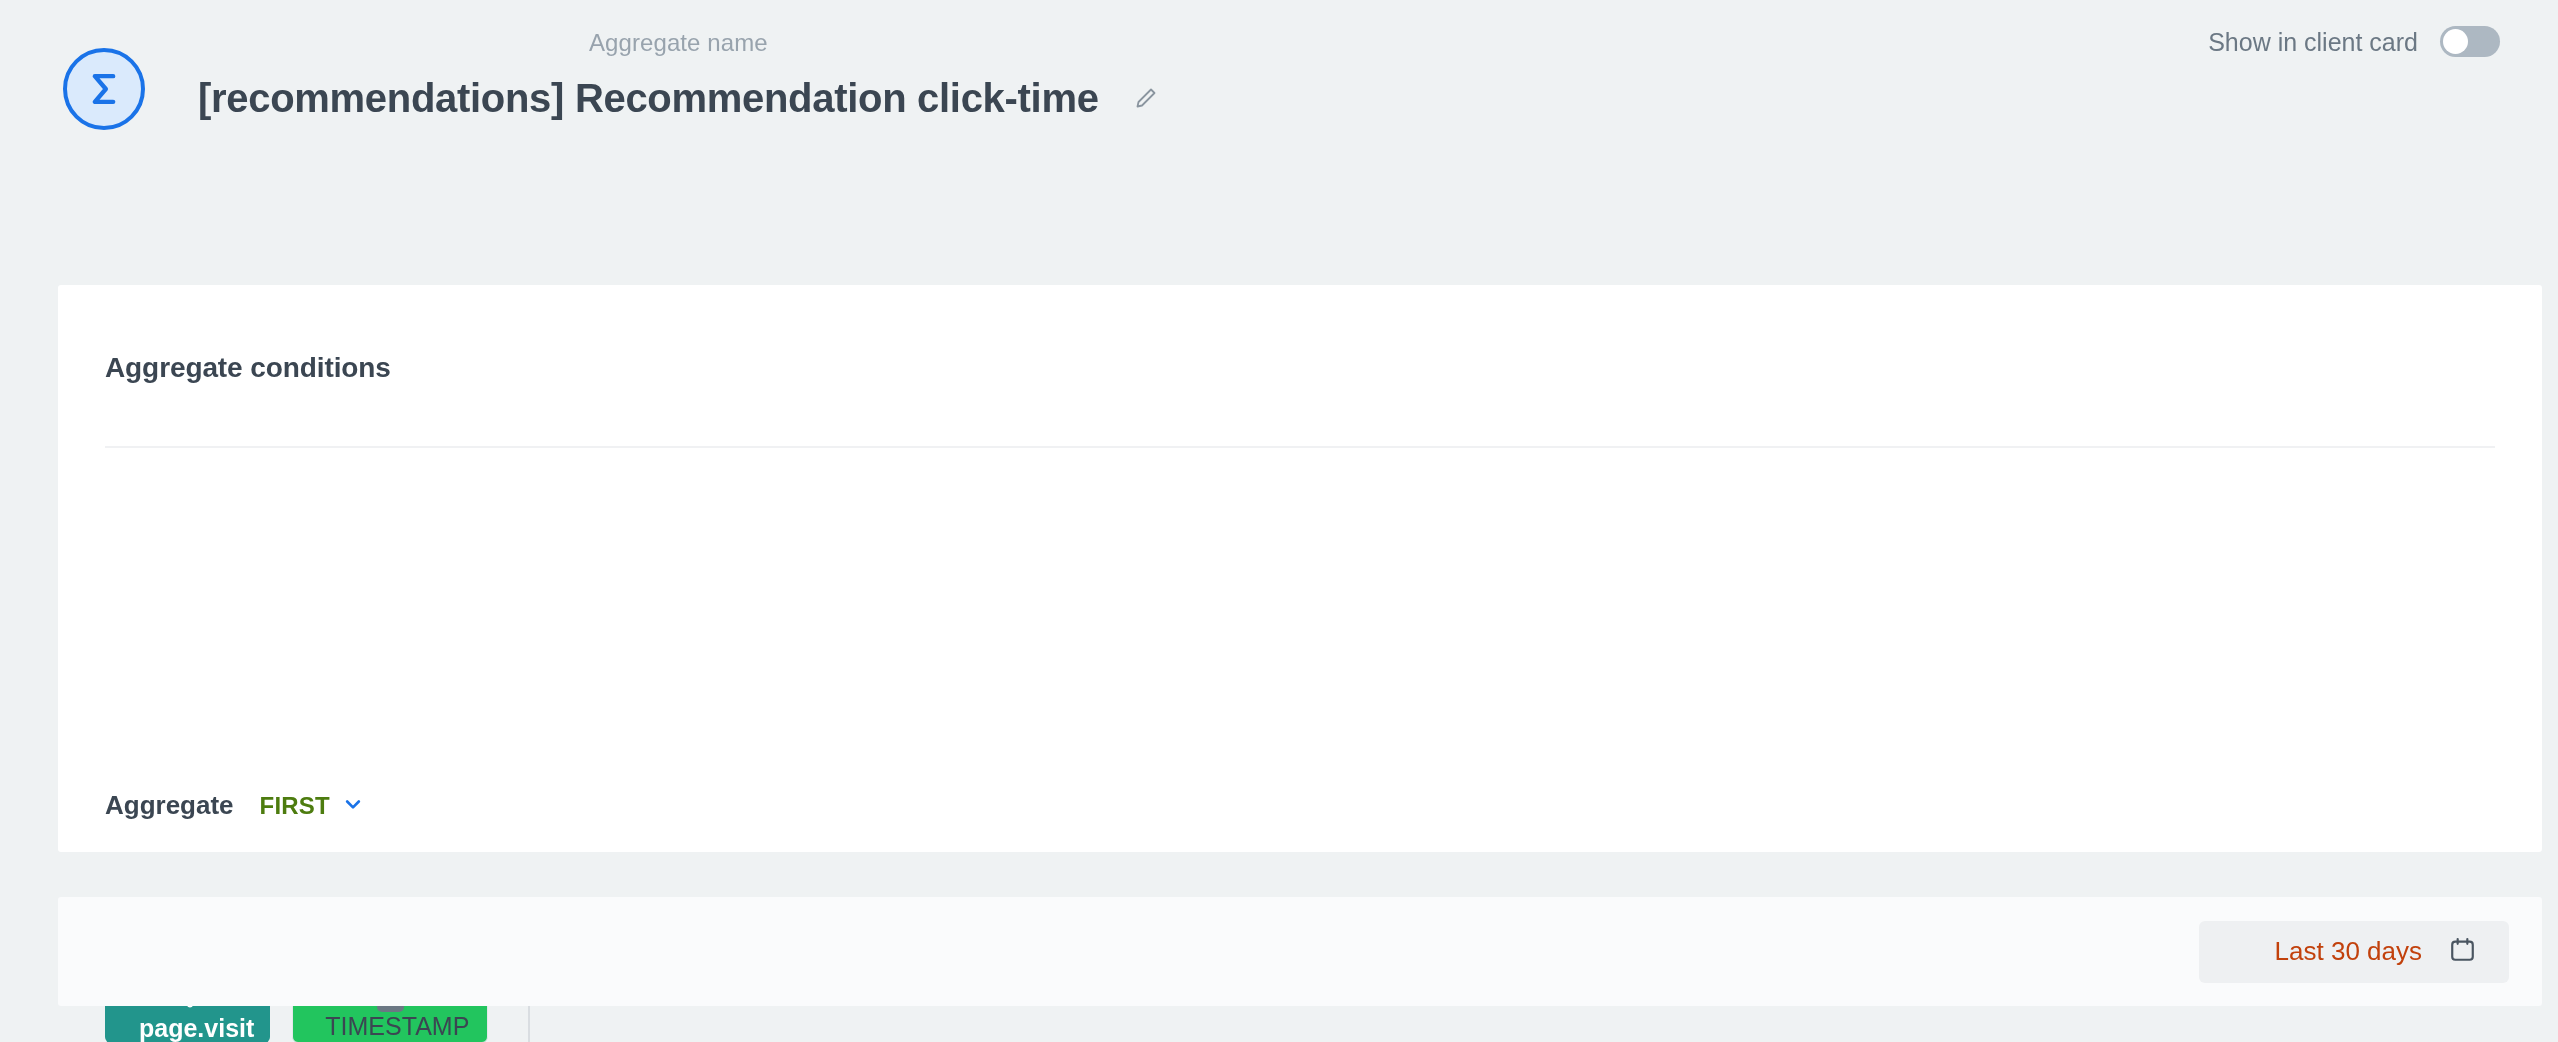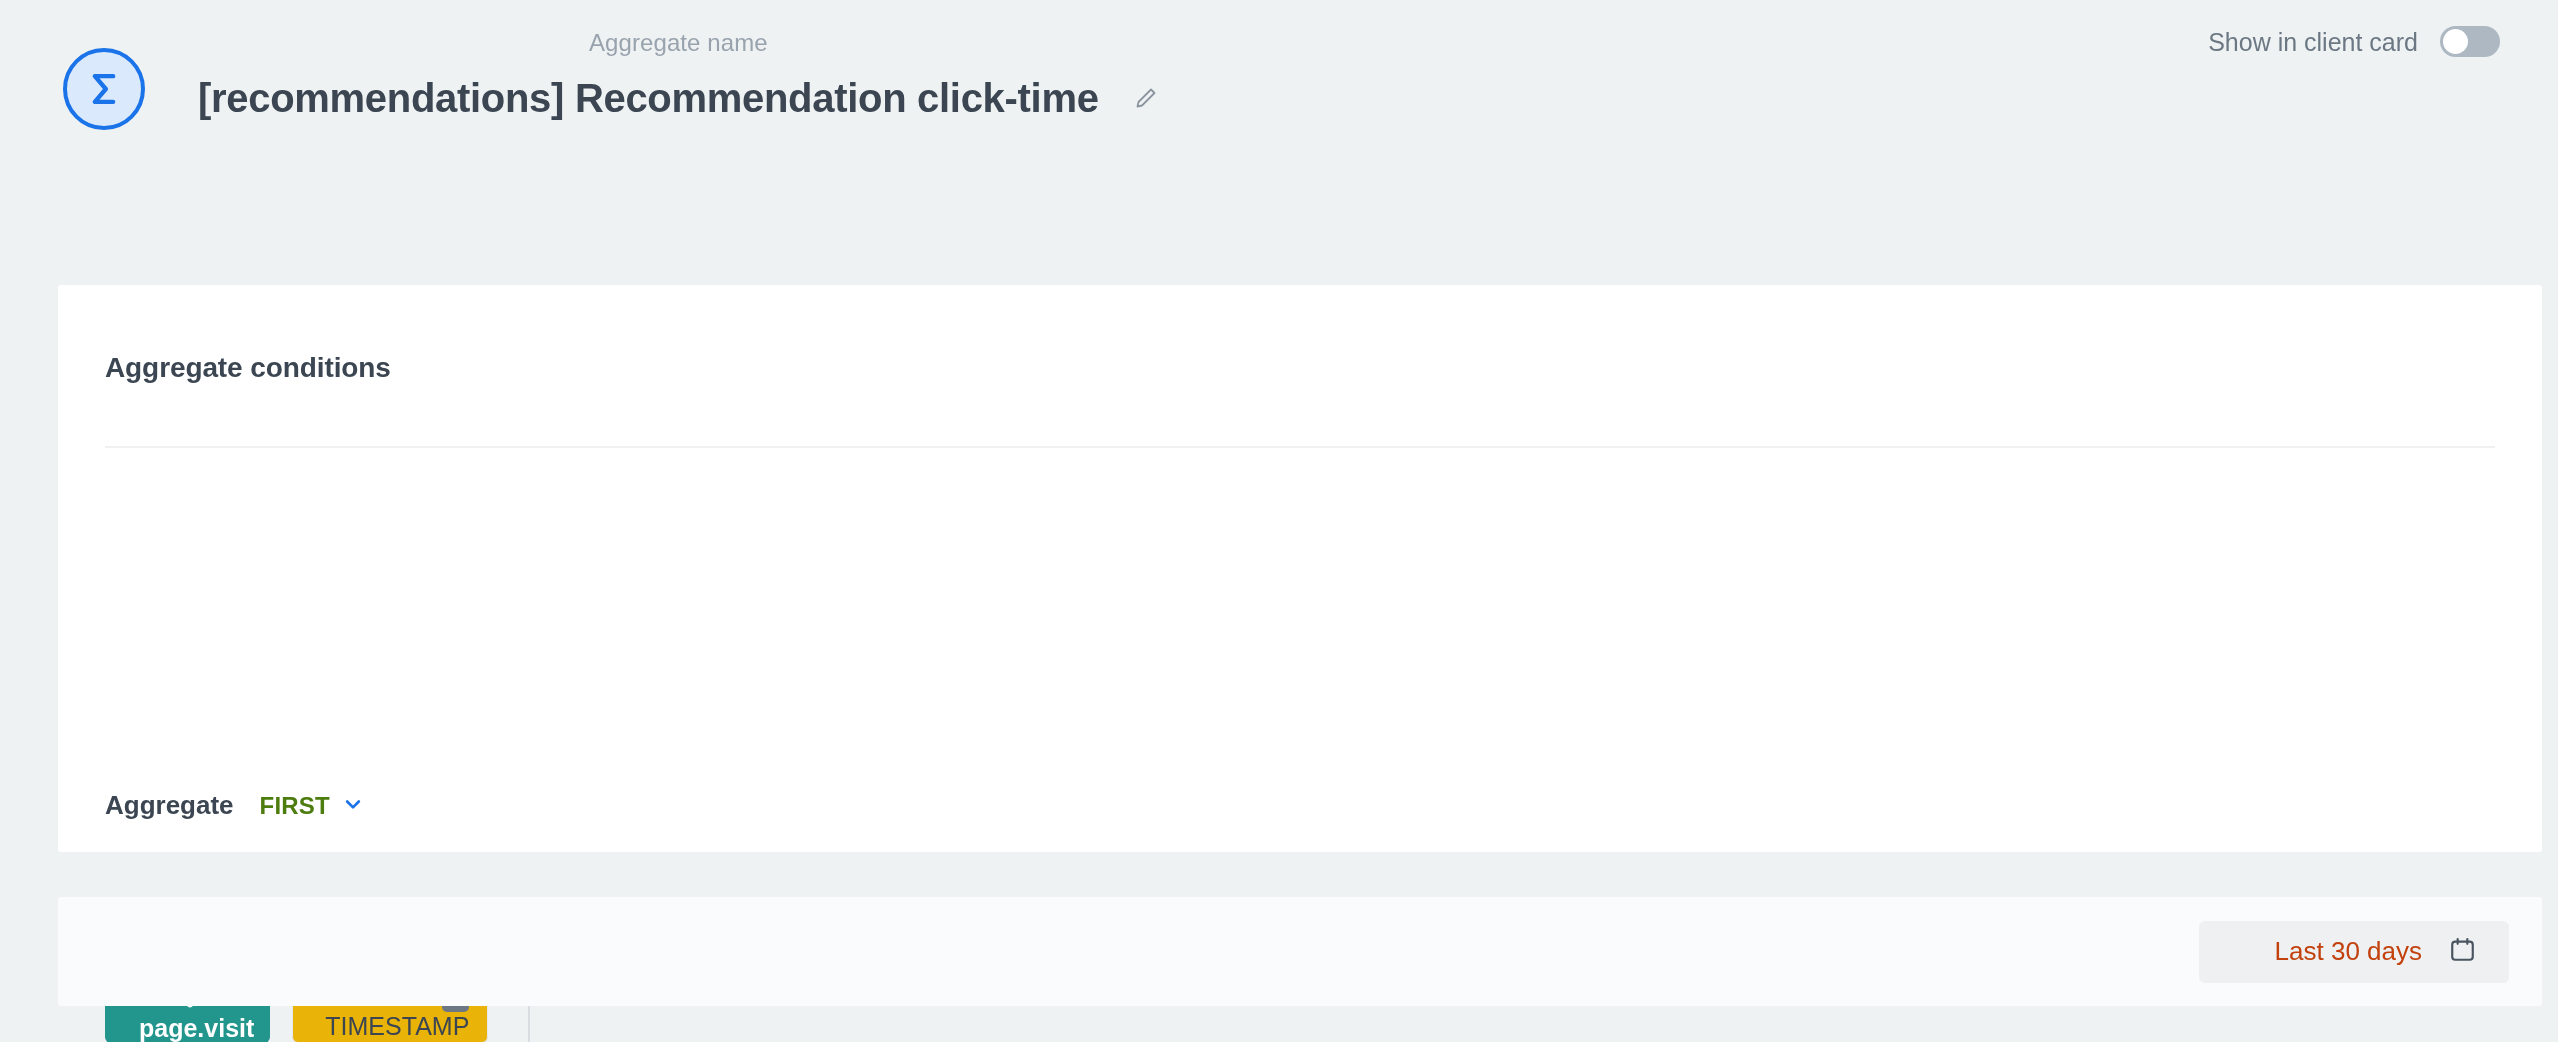--- a/index.html
+++ b/index.html
@@ -202,24 +202,23 @@
   }
   .chip-event .chip-label {
     font-size: 25px;
     font-weight: bold;
     color: #ffffff;
     margin-left: 14px;
   }
   .chip-event .chev { margin-left: 19px; }
 
   .chip-plain {
-    background: #eab308;
+    background: #22c55e;
     border: 1.5px solid #e4e7eb;
     color: #3b4652;
-    align-items: flex-end;
   }
   .chip-plain .chip-label {
     font-size: 25px;
     color: #3b4652;
     margin-left: 14px;
   }
   .chip-plain .chev { margin-left: 19px; }
   .chip-plain.no-icon .chip-label { margin-left: 0; }
 
   .type-badge {

